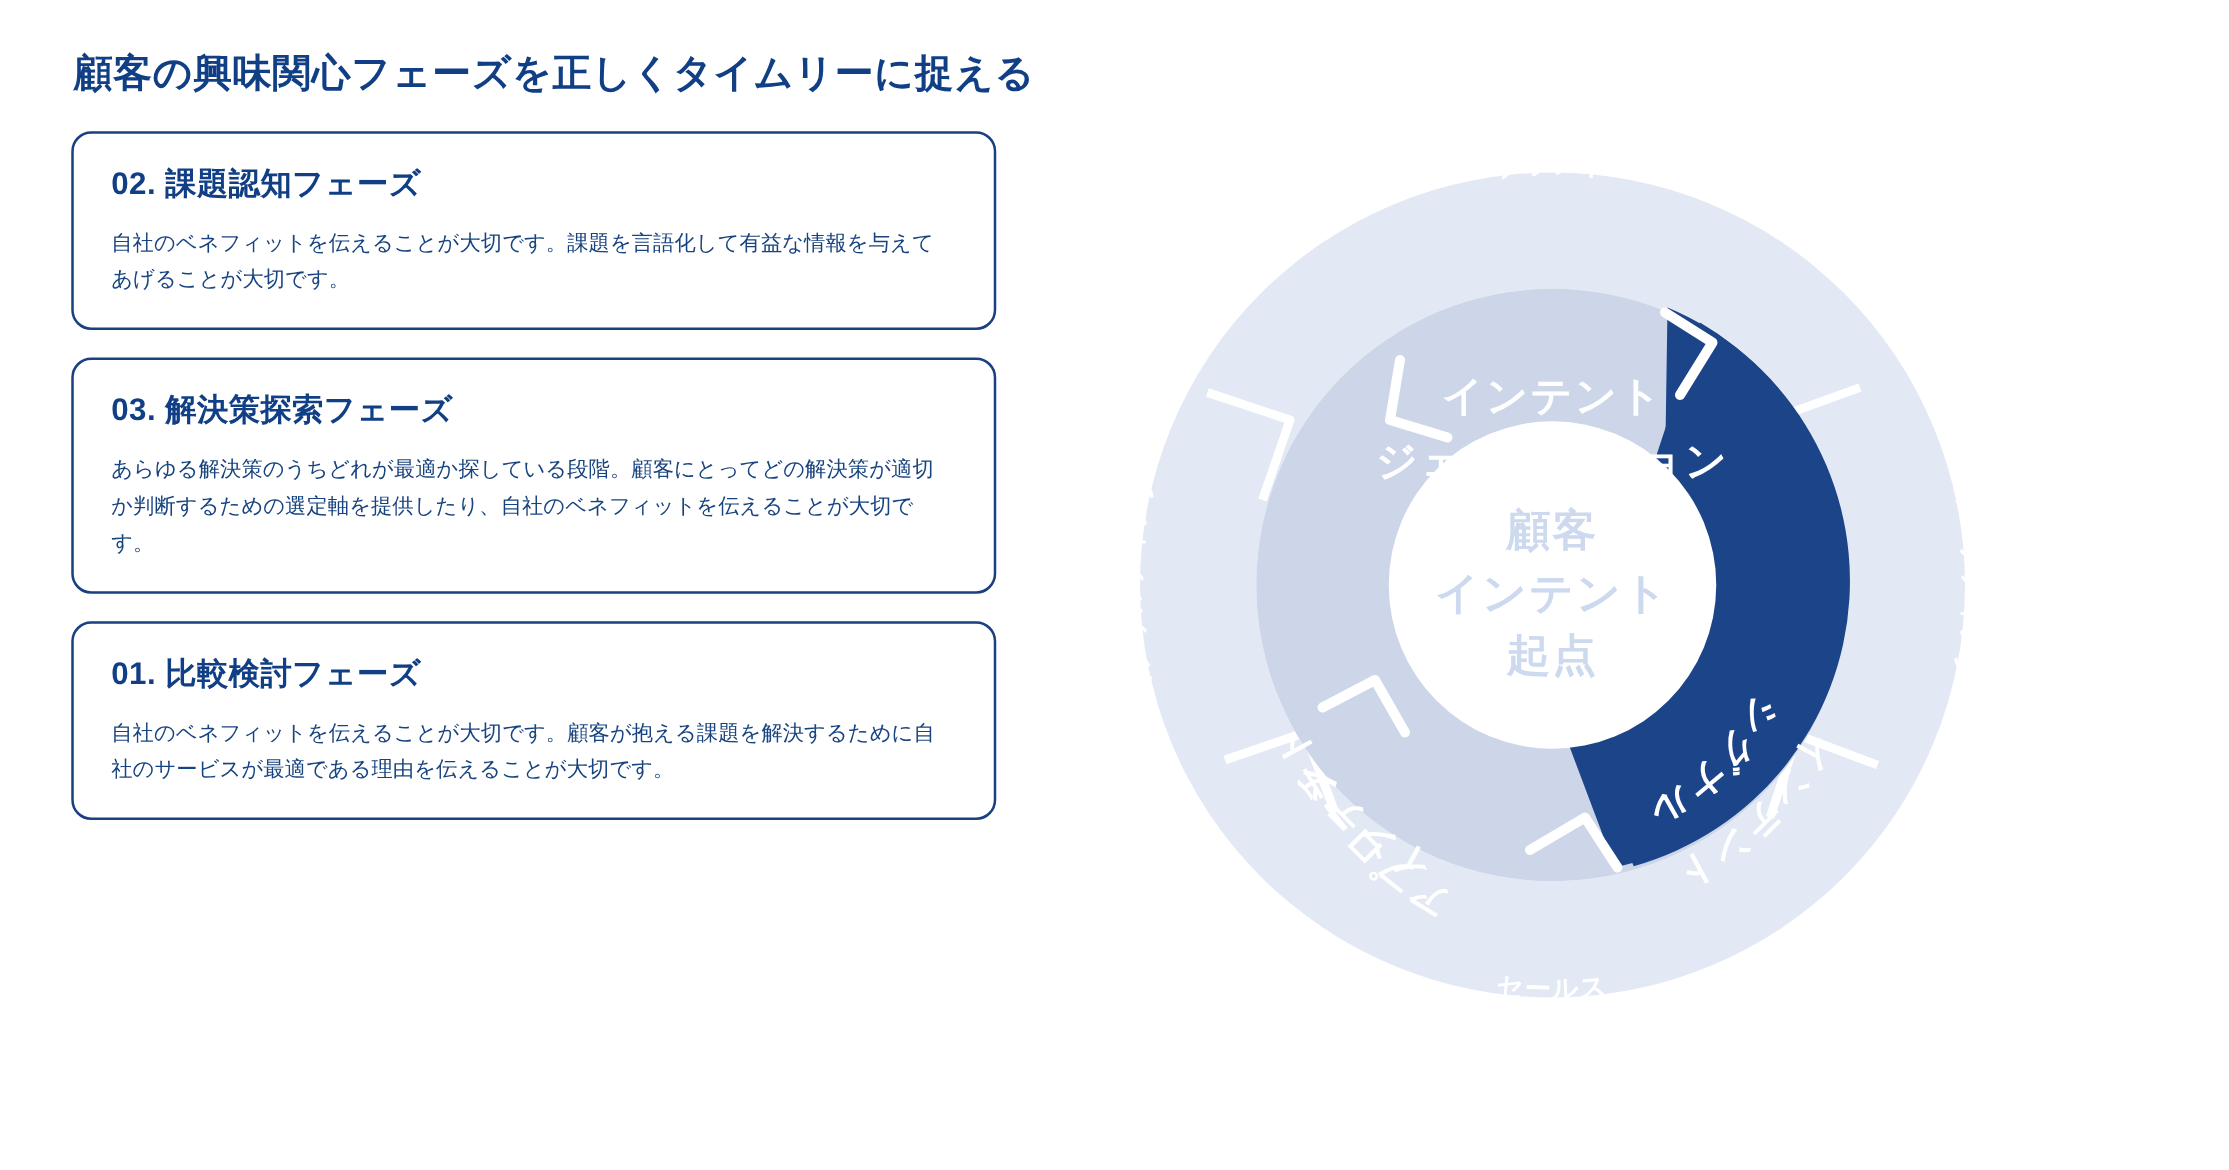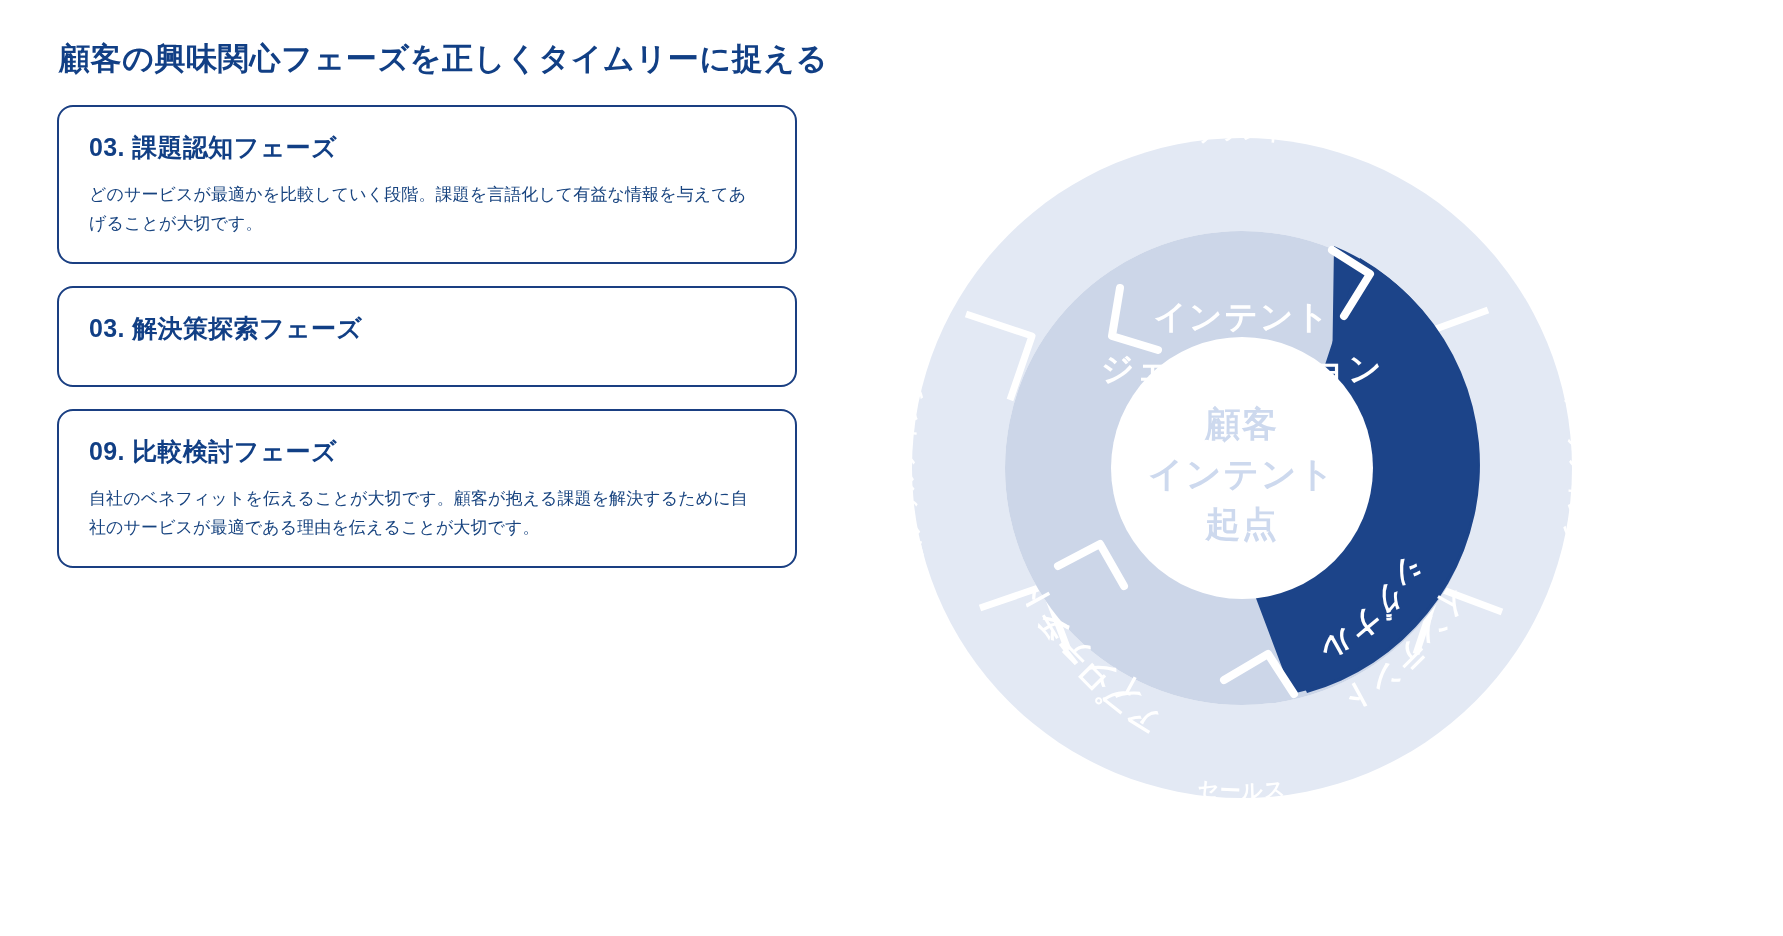--- a/index.html
+++ b/index.html
@@ -115,30 +115,31 @@
 </head>
 <body>
 
 <div class="page">
 
   <div class="left-col">
 
     <h1 class="page-title">顧客の興味関心フェーズを正しくタイムリーに捉える</h1>
 
     <div class="card">
-      <div class="card-title">03. 課題認知フェーズ</div>
-      <p class="card-body">どのサービスが最適かを比較していく段階。課題を言語化して有益な情報を与えてあげることが大切です。</p>
+      <div class="card-title">02. 課題認知フェーズ</div>
+      <p class="card-body">自社のベネフィットを伝えることが大切です。課題を言語化して有益な情報を与えてあげることが大切です。</p>
     </div>
 
     <div class="card">
       <div class="card-title">03. 解決策探索フェーズ</div>
+      <p class="card-body">あらゆる解決策のうちどれが最適か探している段階。顧客にとってどの解決策が適切か判断するための選定軸を提供したり、自社のベネフィットを伝えることが大切です。</p>
     </div>
 
     <div class="card">
-      <div class="card-title">09. 比較検討フェーズ</div>
+      <div class="card-title">01. 比較検討フェーズ</div>
       <p class="card-body">自社のベネフィットを伝えることが大切です。顧客が抱える課題を解決するために自社のサービスが最適である理由を伝えることが大切です。</p>
     </div>
 
   </div>
 
   <div class="diagram">
     <svg viewBox="0 0 760 760" xmlns="http://www.w3.org/2000/svg">
       <defs>
 
         <path id="arcTop" d="M 380 760 m -330 -380 a 330 330 0 0 1 660 0" fill="none"></path>

